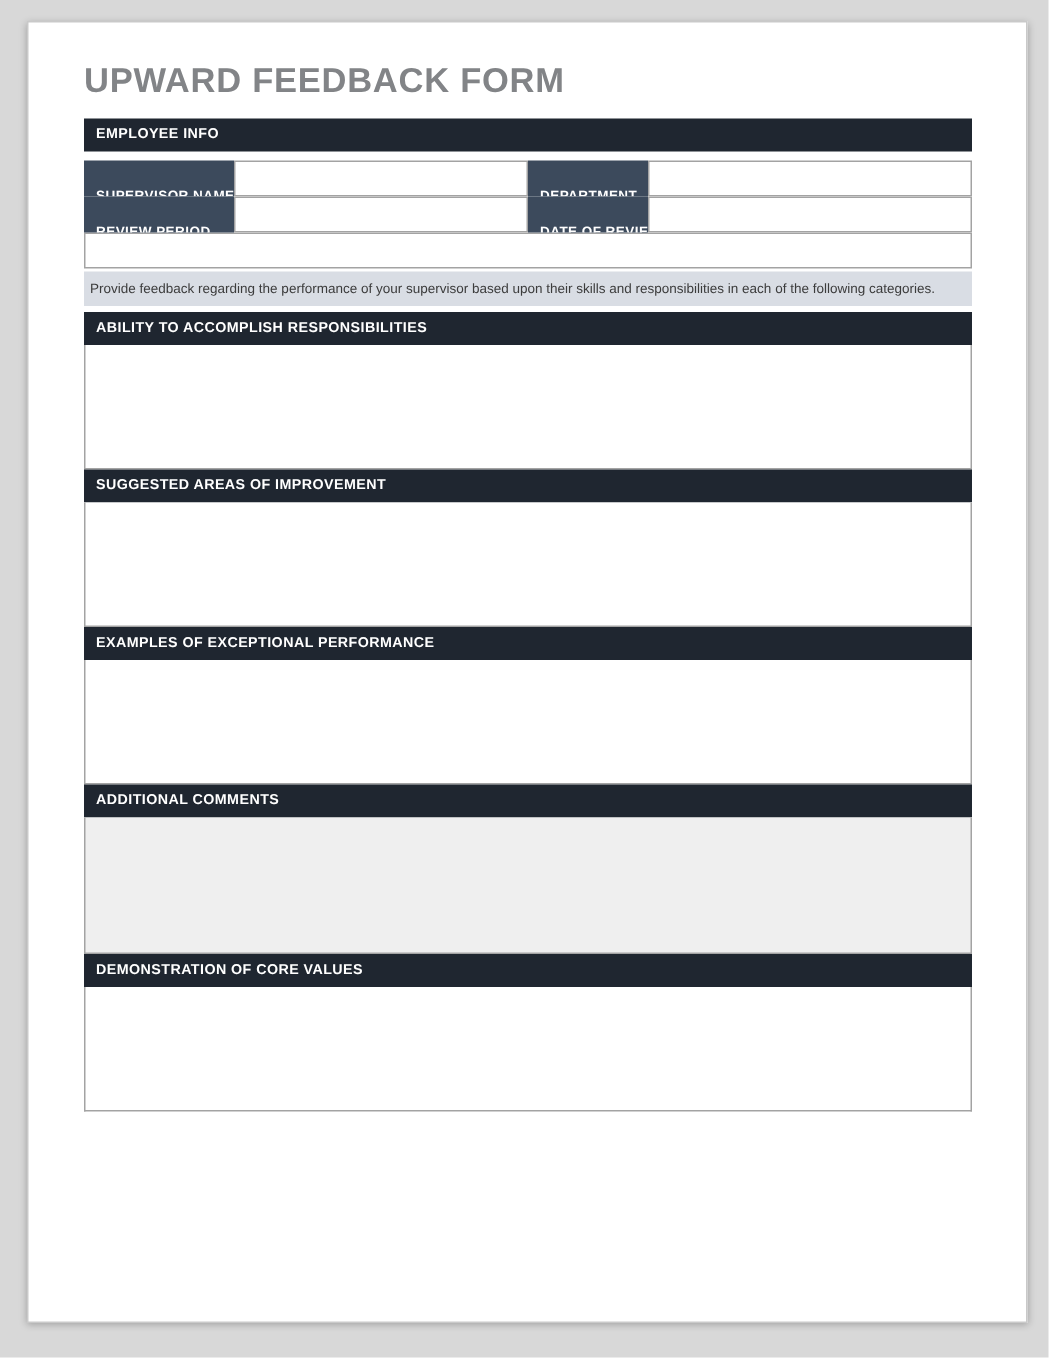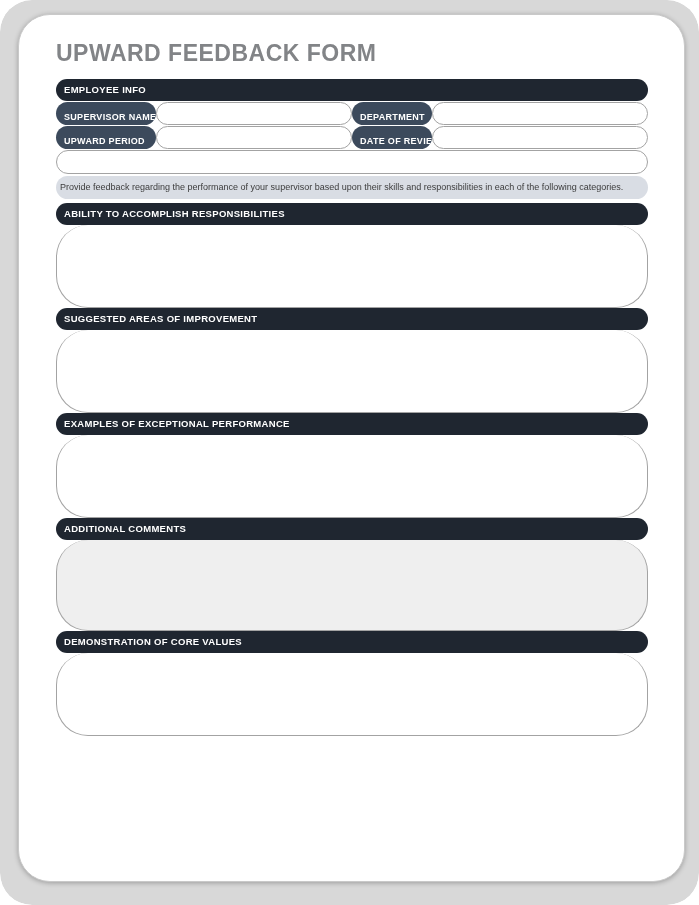--- a/index.html
+++ b/index.html
@@ -1,15 +1,15 @@
 <!DOCTYPE html>
 <html><head>
 <meta charset="utf-8">
 <style>
-  * { margin: 0; padding: 0; box-sizing: border-box; border-radius: 32px; }
+  * { margin: 0; padding: 0; box-sizing: border-box; }
   html, body {
     width: 699px; height: 905px;
     font-family: "Liberation Sans", sans-serif;
   }
   .canvas {
     width: 699px; height: 905px;
     background: #d8d8d8;
     position: relative;
     overflow: hidden;
   }
@@ -38,35 +38,35 @@
     color: #ffffff;
     font-size: 9.5px;
     font-weight: bold;
     letter-spacing: 0.3px;
     line-height: 22px;
     height: 22px;
     padding: 0 8px;
     overflow: hidden;
     white-space: nowrap;
   }
-  .emp-bar { margin-bottom: 1px; }
+  .emp-bar { margin-bottom: 6px; }
   .grid-row {
     display: grid;
     grid-template-columns: 100px 196px 80px 1fr;
     height: 23px;
     margin-bottom: 1px;
   }
   .label-cell {
     background: #3c4a5c;
     color: #ffffff;
     font-size: 9px;
     font-weight: bold;
     letter-spacing: 0.3px;
     line-height: 23px;
-    padding: 4px 8px;
+    padding: 12px 8px;
     overflow: hidden;
     white-space: nowrap;
   }
   .input-cell {
     background: #ffffff;
     border: 1px solid #a3a3a3;
     font-size: 10px;
     line-height: 21px;
     padding: 0 6px;
     cursor: text;
@@ -115,21 +115,21 @@
         <div class="bar emp-bar">EMPLOYEE INFO</div>
 
         <div class="grid-row">
           <div class="label-cell">SUPERVISOR NAME</div>
           <div class="input-cell"></div>
           <div class="label-cell">DEPARTMENT</div>
           <div class="input-cell"></div>
         </div>
 
         <div class="grid-row">
-          <div class="label-cell">UPWARD PERIOD</div>
+          <div class="label-cell">REVIEW PERIOD</div>
           <div class="input-cell"></div>
           <div class="label-cell">DATE OF REVIEW</div>
           <div class="input-cell"></div>
         </div>
 
         <div class="empty-row"></div>
 
         <div class="instruction">Provide feedback regarding the performance of your supervisor based upon their skills and responsibilities in each of the following categories.</div>
 
         <div class="section">

